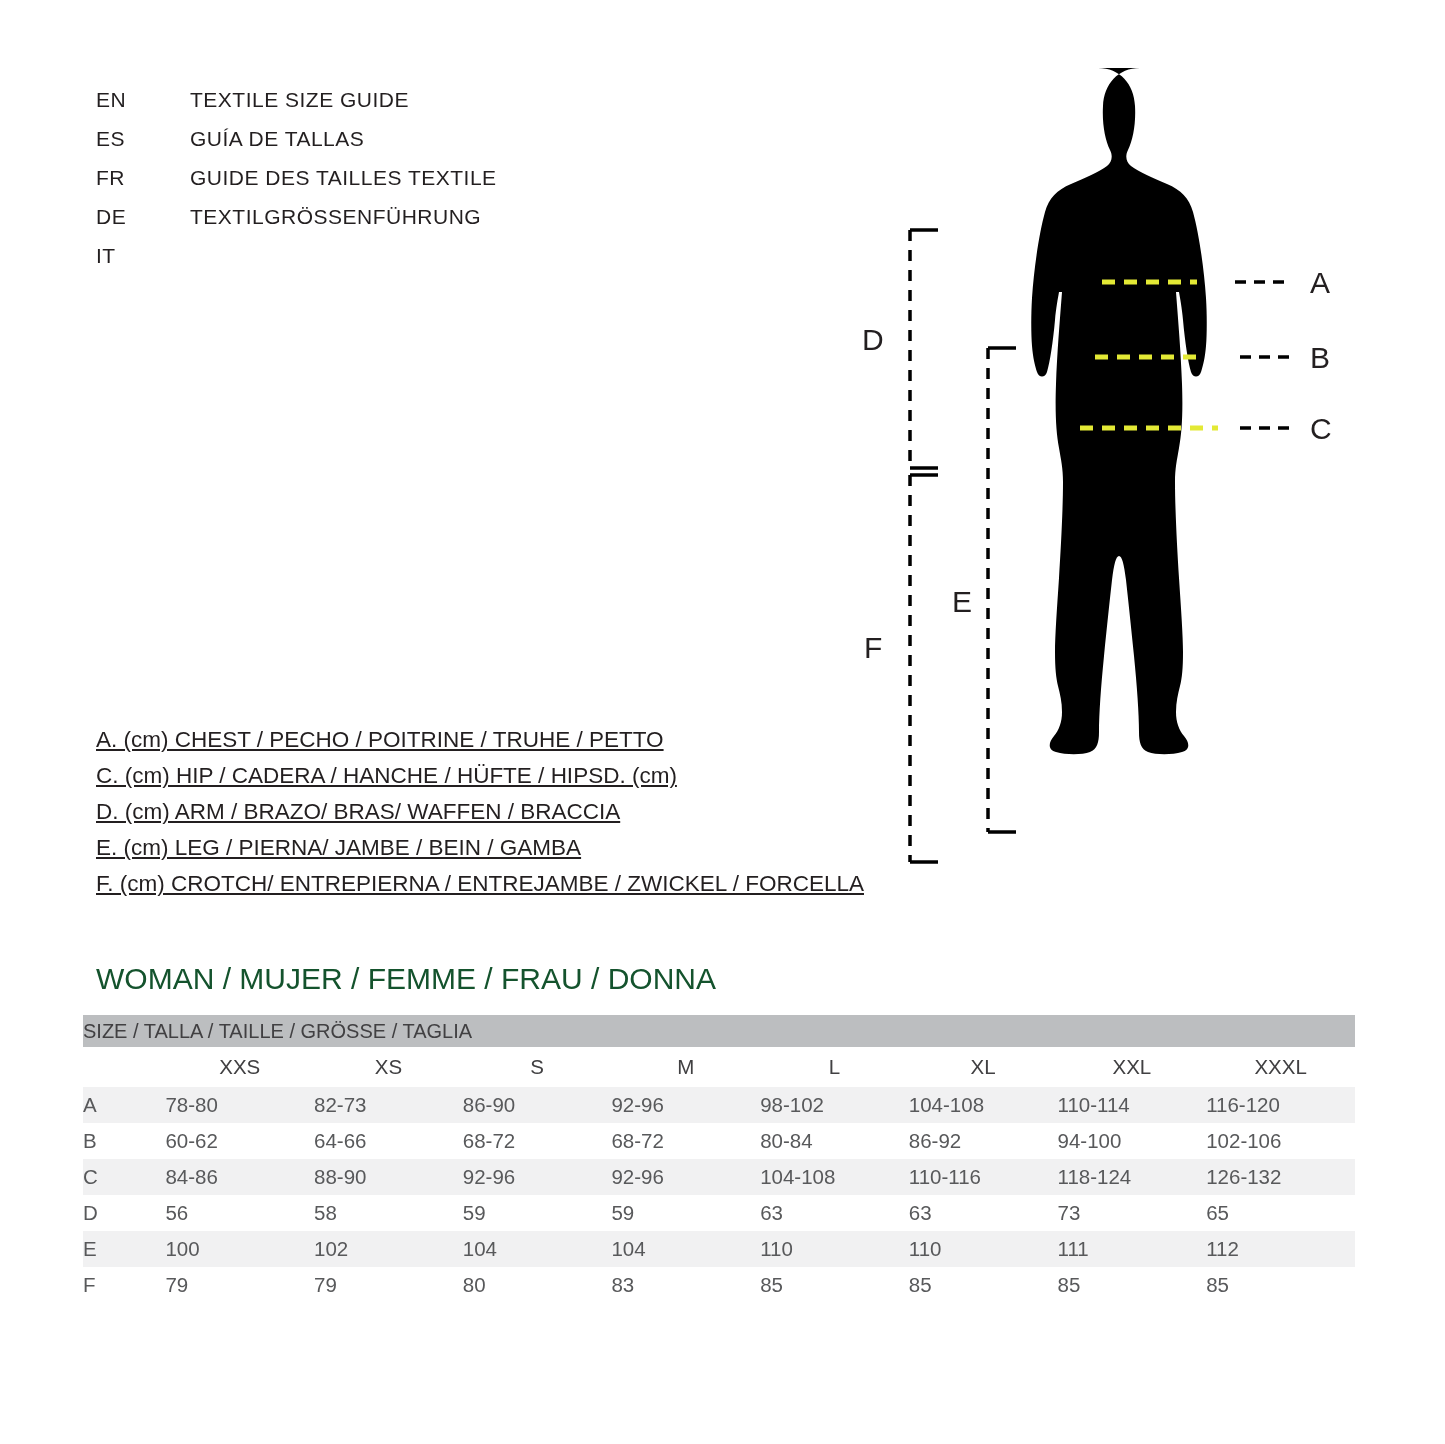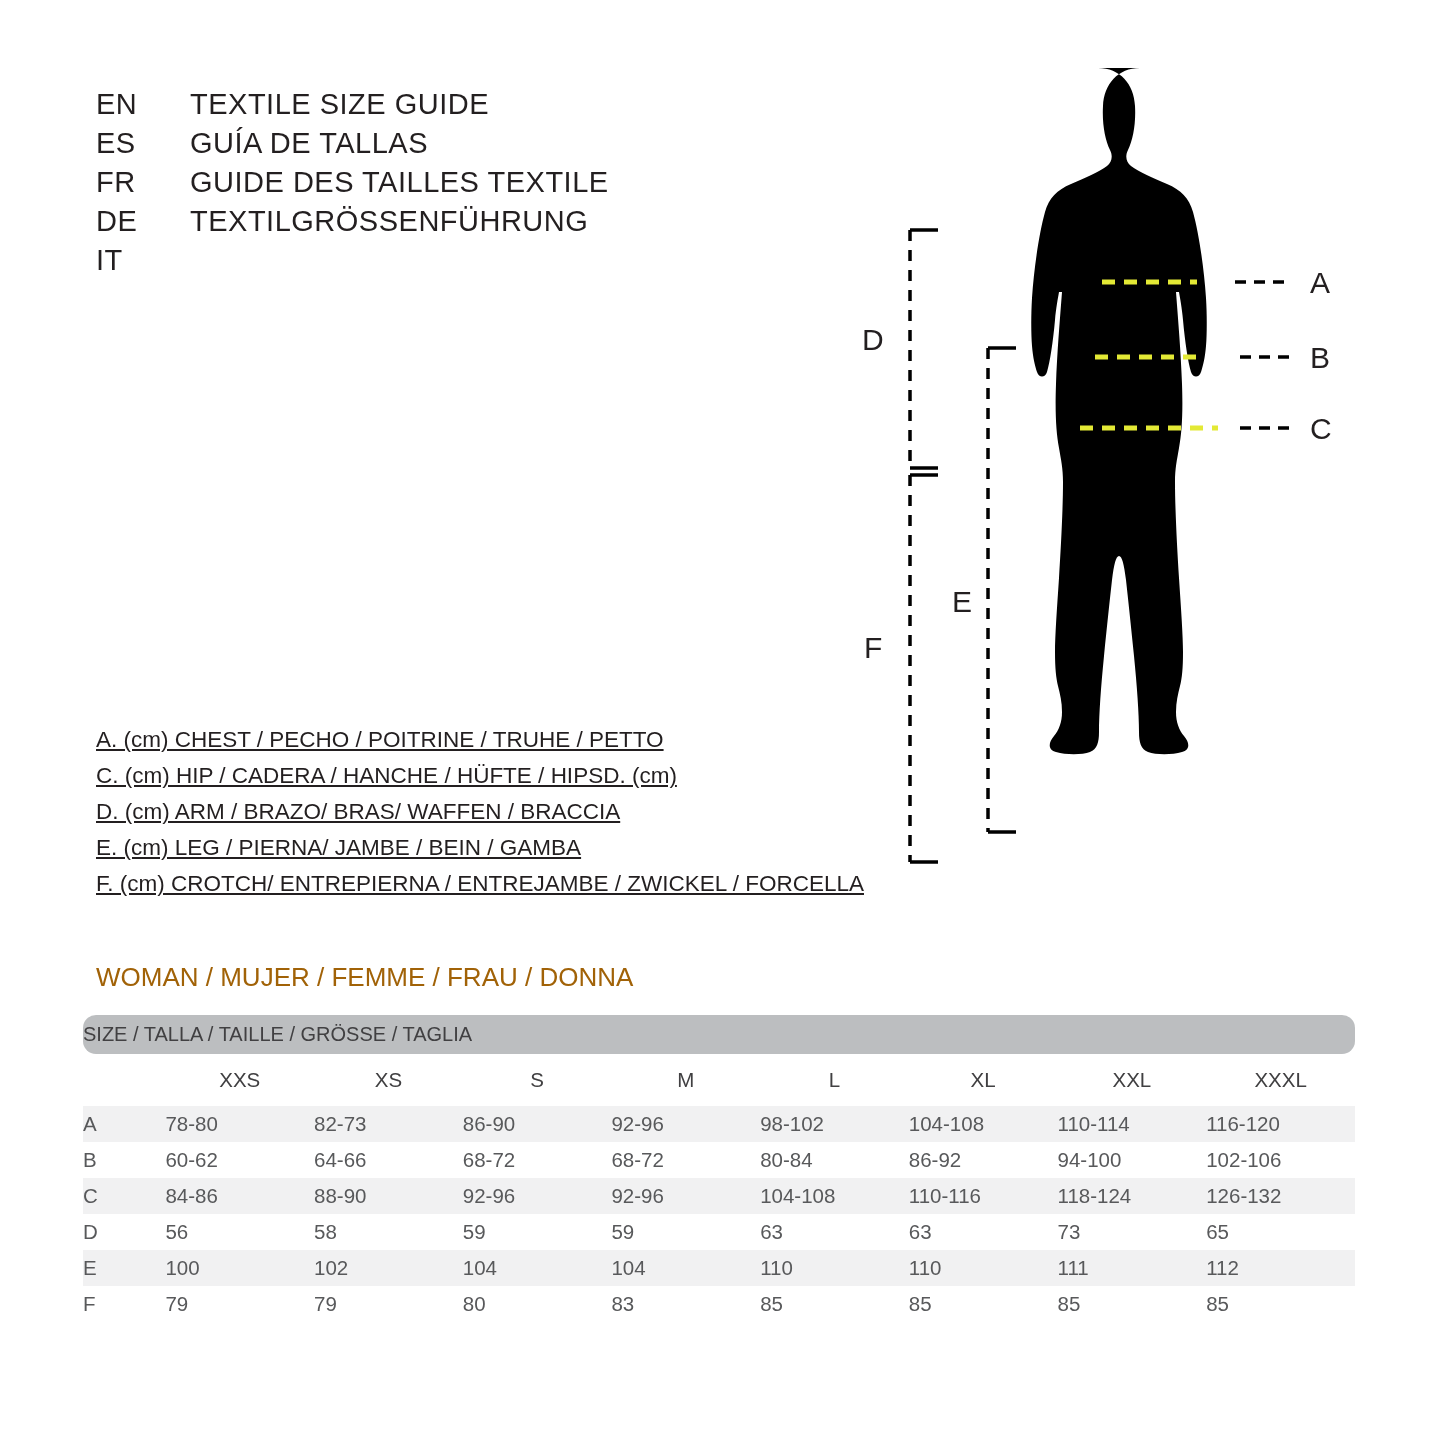--- a/index.html
+++ b/index.html
@@ -19,21 +19,21 @@
   
   #title-block {
     position: absolute;
     left: 96px;
     top: 88px;
   }
   .title-row {
     display: flex;
     align-items: baseline;
     height: 39px;
-    font-size: 29px;
+    font-size: 21px;
     letter-spacing: 0.5px;
     color: #231f20;
   }
   .title-lang {
     width: 94px;
     flex: 0 0 94px;
   }
   .title-text {
     white-space: nowrap;
   }
@@ -51,51 +51,50 @@
     white-space: nowrap;
     color: #231f20;
     text-decoration: underline;
   }
 
   
   #gender-caption {
     position: absolute;
     left: 96px;
     top: 962px;
-    font-size: 26px;
+    font-size: 30px;
     white-space: nowrap;
-    color: #a16207;
+    color: #14532d;
   }
 
   
   #size-table {
     position: absolute;
     left: 83px;
     top: 1015px;
     width: 1272px;
     border-collapse: collapse;
     font-size: 20px;
     color: #58595b;
   }
   #size-table td, #size-table th {
     padding: 0;
     margin: 0;
     font-weight: normal;
   }
   .tbl-caption-row td {
     background: #bcbec0;
     color: #414042;
-    height: 39px;
+    height: 32px;
     padding-left: 14px;
     font-size: 20px;
     text-align: left;
-    border-radius: 13px;
   }
   .tbl-head-row td {
-    height: 52px;
+    height: 40px;
     text-align: center;
     color: #414042;
     font-size: 20.5px;
     background: #ffffff;
   }
   .tbl-head-row td.rowlabel { text-align: left; padding-left: 16px; }
   .tbl-row td {
     height: 36px;
     text-align: left;
     font-size: 20.5px;

